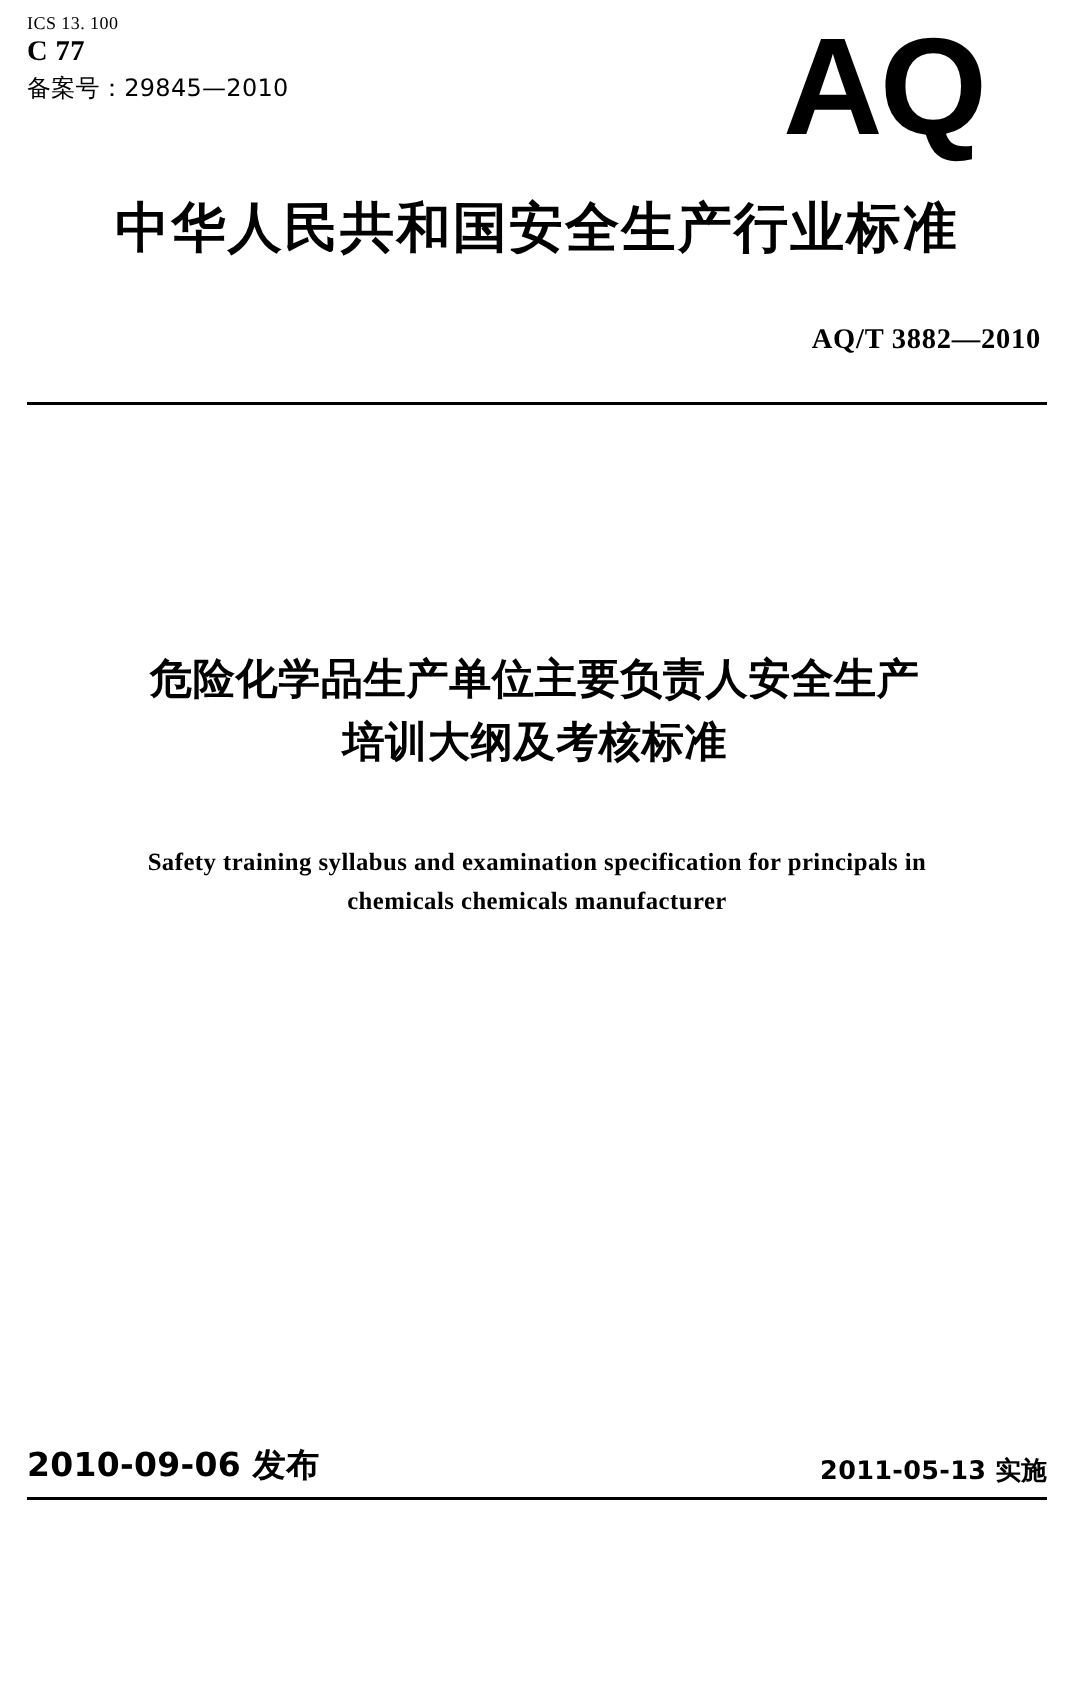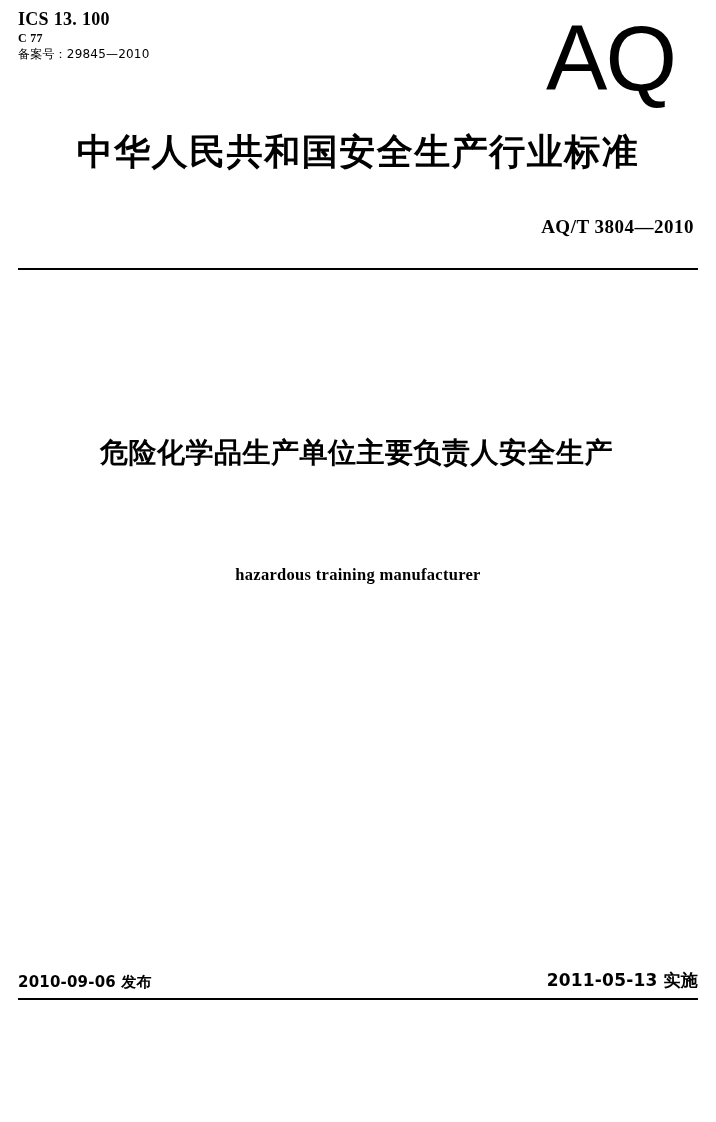--- a/index.html
+++ b/index.html
@@ -22,44 +22,44 @@
 
   
   .ics-block {
     position: absolute;
     left: 18px;
     top: 8px;
     line-height: 1.28;
   }
   .ics-line1 {
     font-family: "Liberation Serif", "DejaVu Serif", serif;
-    font-weight: bold;
-    font-size: 18px;
-    letter-spacing: 0.3px;
-  }
-  .ics-line2 {
-    font-family: "Liberation Serif", "DejaVu Serif", serif;
-    font-weight: bold;
+    font-weight: normal;
     font-size: 12px;
     letter-spacing: 0.3px;
   }
+  .ics-line2 {
+    font-family: "Liberation Serif", "DejaVu Serif", serif;
+    font-weight: bold;
+    font-size: 19px;
+    letter-spacing: 0.3px;
+  }
   .ics-line3 {
     font-family: "DejaVu Sans", "Liberation Sans", sans-serif;
-    font-size: 12px;
+    font-size: 16px;
     letter-spacing: 0.2px;
     margin-top: 1px;
   }
 
   
   .aq-logo {
     position: absolute;
-    right: 41px;
+    right: 60px;
     top: 12px;
     font-family: "Liberation Sans", "DejaVu Sans", sans-serif;
-    font-weight: normal;
+    font-weight: bold;
     font-size: 92px;
     letter-spacing: -2px;
     line-height: 1;
     text-align: right;
   }
 
   
   .std-title {
     position: absolute;
     left: 0;
@@ -125,21 +125,21 @@
     line-height: 1.6;
     letter-spacing: 0.3px;
   }
 
   
   .date-issue {
     position: absolute;
     left: 18px;
     bottom: 130px;
     font-family: "DejaVu Sans", "Liberation Sans", sans-serif;
-    font-size: 15px;
+    font-size: 22px;
     font-weight: bold;
     letter-spacing: 0.2px;
   }
   .date-effective {
     position: absolute;
     right: 18px;
     bottom: 130px;
     font-family: "DejaVu Sans", "Liberation Sans", sans-serif;
     font-size: 17px;
     font-weight: bold;
@@ -171,30 +171,32 @@
   <div class="ics-block">
     <div class="ics-line1">ICS 13. 100</div>
     <div class="ics-line2">C 77</div>
     <div class="ics-line3">备案号：29845—2010</div>
   </div>
 
   <div class="aq-logo">AQ</div>
 
   <div class="std-title">中华人民共和国安全生产行业标准</div>
 
-  <div class="std-number">AQ/T 3804—2010</div>
+  <div class="std-number">AQ/T 3882—2010</div>
 
   <div class="rule-top"></div>
 
   <div class="doc-title">
     <div>危险化学品生产单位主要负责人安全生产</div>
+    <div>培训大纲及考核标准</div>
   </div>
 
   <div class="doc-title-en">
-    <div>hazardous training manufacturer</div>
+    <div>Safety training syllabus and examination specification for principals in</div>
+    <div>chemicals chemicals manufacturer</div>
   </div>
 
   <div class="rule-bottom"></div>
 
   <div class="date-issue">2010-09-06 发布</div>
   <div class="date-effective">2011-05-13 实施</div>
 
 
 </div>
 

